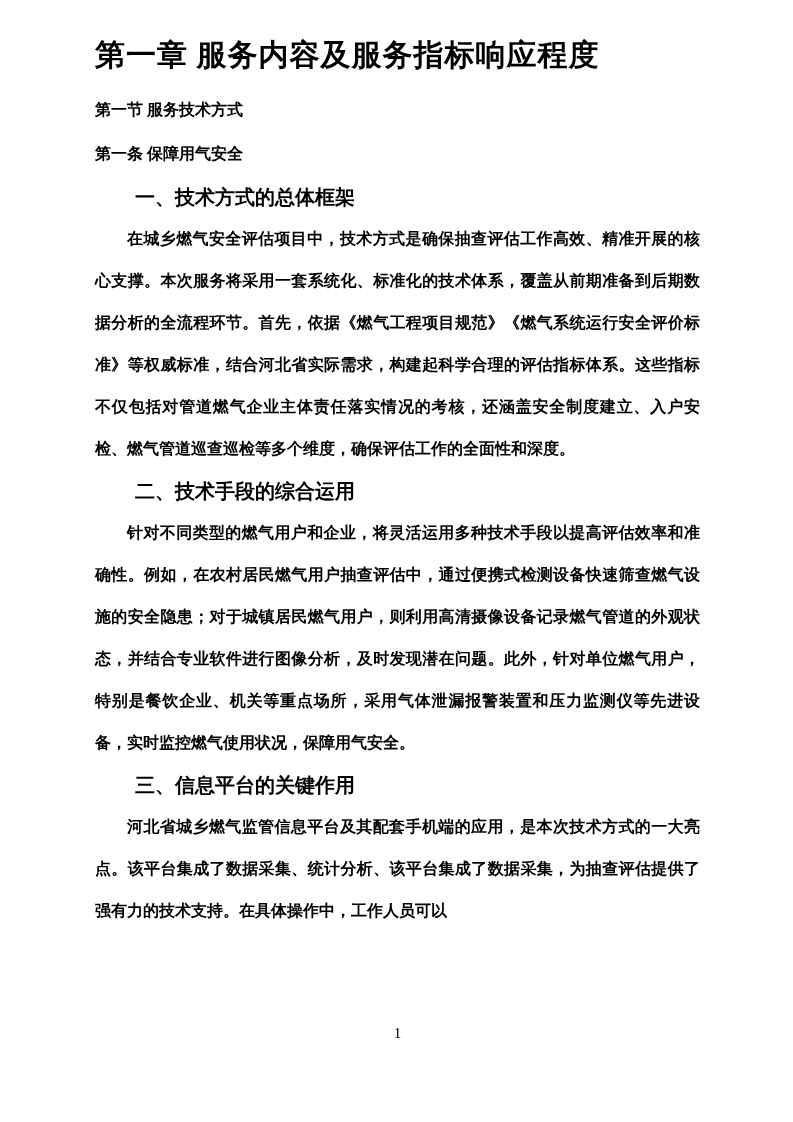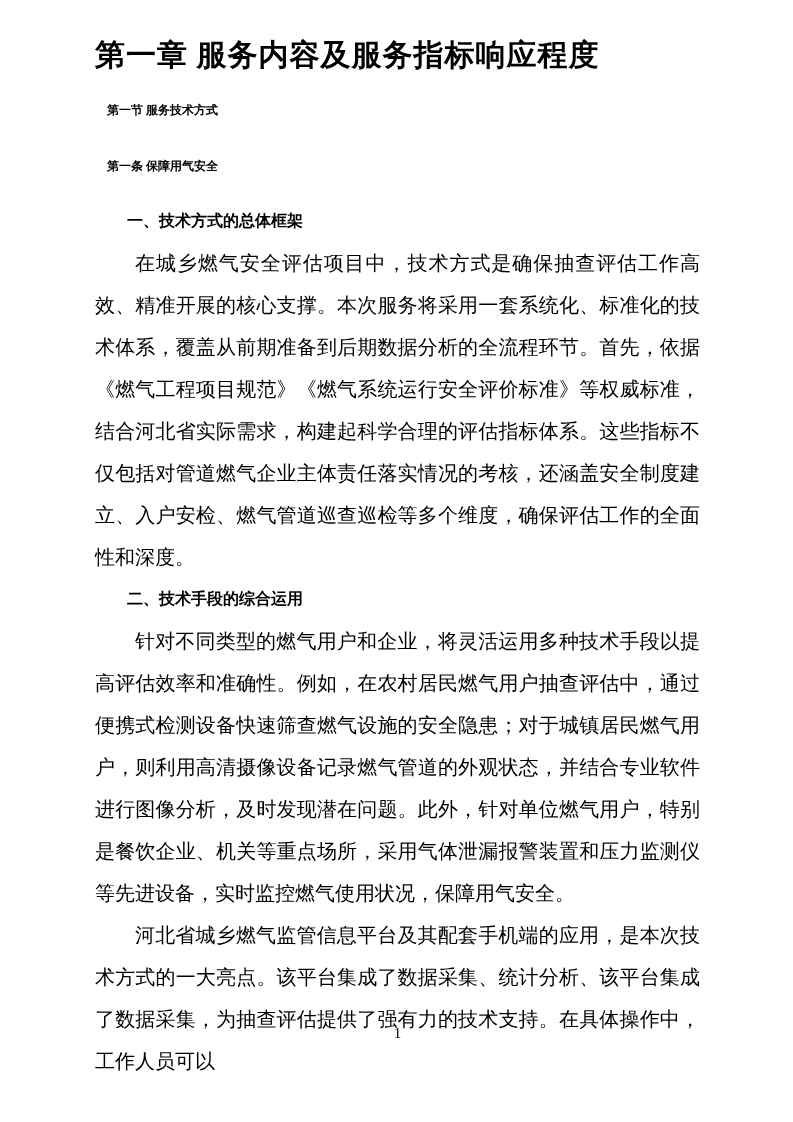--- a/index.html
+++ b/index.html
@@ -22,35 +22,35 @@
   .chapter-title {
     font-size: 30px;
     font-weight: bold;
     line-height: 42px;
     margin: 0 0 12px 0;
     letter-spacing: 1px;
     white-space: nowrap;
   }
   .section-heading,
   .article-heading {
-    font-size: 12px;
+    font-size: 16px;
     font-weight: bold;
     line-height: 44px;
-    margin: 12px;
+    margin: 0;
   }
   .subsection-heading {
-    font-size: 16px;
+    font-size: 20px;
     font-weight: bold;
     line-height: 42px;
     margin: 0;
     text-indent: 2em;
   }
   .body-paragraph {
-    font-size: 20px;
-    font-weight: normal;
+    font-size: 16px;
+    font-weight: bold;
     line-height: 42px;
     margin: 0;
     text-indent: 2em;
     text-align: justify;
     text-justify: inter-ideograph;
   }
   .page-footer {
     position: absolute;
     left: 95px;
     bottom: 66px;
@@ -74,20 +74,21 @@
   <h3 class="article-heading">第一条 保障用气安全</h3>
 
   <h4 class="subsection-heading">一、技术方式的总体框架</h4>
 
   <p class="body-paragraph">在城乡燃气安全评估项目中，技术方式是确保抽查评估工作高效、精准开展的核心支撑。本次服务将采用一套系统化、标准化的技术体系，覆盖从前期准备到后期数据分析的全流程环节。首先，依据《燃气工程项目规范》《燃气系统运行安全评价标准》等权威标准，结合河北省实际需求，构建起科学合理的评估指标体系。这些指标不仅包括对管道燃气企业主体责任落实情况的考核，还涵盖安全制度建立、入户安检、燃气管道巡查巡检等多个维度，确保评估工作的全面性和深度。</p>
 
   <h4 class="subsection-heading">二、技术手段的综合运用</h4>
 
   <p class="body-paragraph">针对不同类型的燃气用户和企业，将灵活运用多种技术手段以提高评估效率和准确性。例如，在农村居民燃气用户抽查评估中，通过便携式检测设备快速筛查燃气设施的安全隐患；对于城镇居民燃气用户，则利用高清摄像设备记录燃气管道的外观状态，并结合专业软件进行图像分析，及时发现潜在问题。此外，针对单位燃气用户，特别是餐饮企业、机关等重点场所，采用气体泄漏报警装置和压力监测仪等先进设备，实时监控燃气使用状况，保障用气安全。</p>
 
+  <h4 class="subsection-heading">三、信息平台的关键作用</h4>
 
   <p class="body-paragraph">河北省城乡燃气监管信息平台及其配套手机端的应用，是本次技术方式的一大亮点。该平台集成了数据采集、统计分析、该平台集成了数据采集，为抽查评估提供了强有力的技术支持。在具体操作中，工作人员可以</p>
 
   <div class="page-footer">
     <span class="page-number">1</span>
   </div>
 
 </div>
 
 </body></html>

